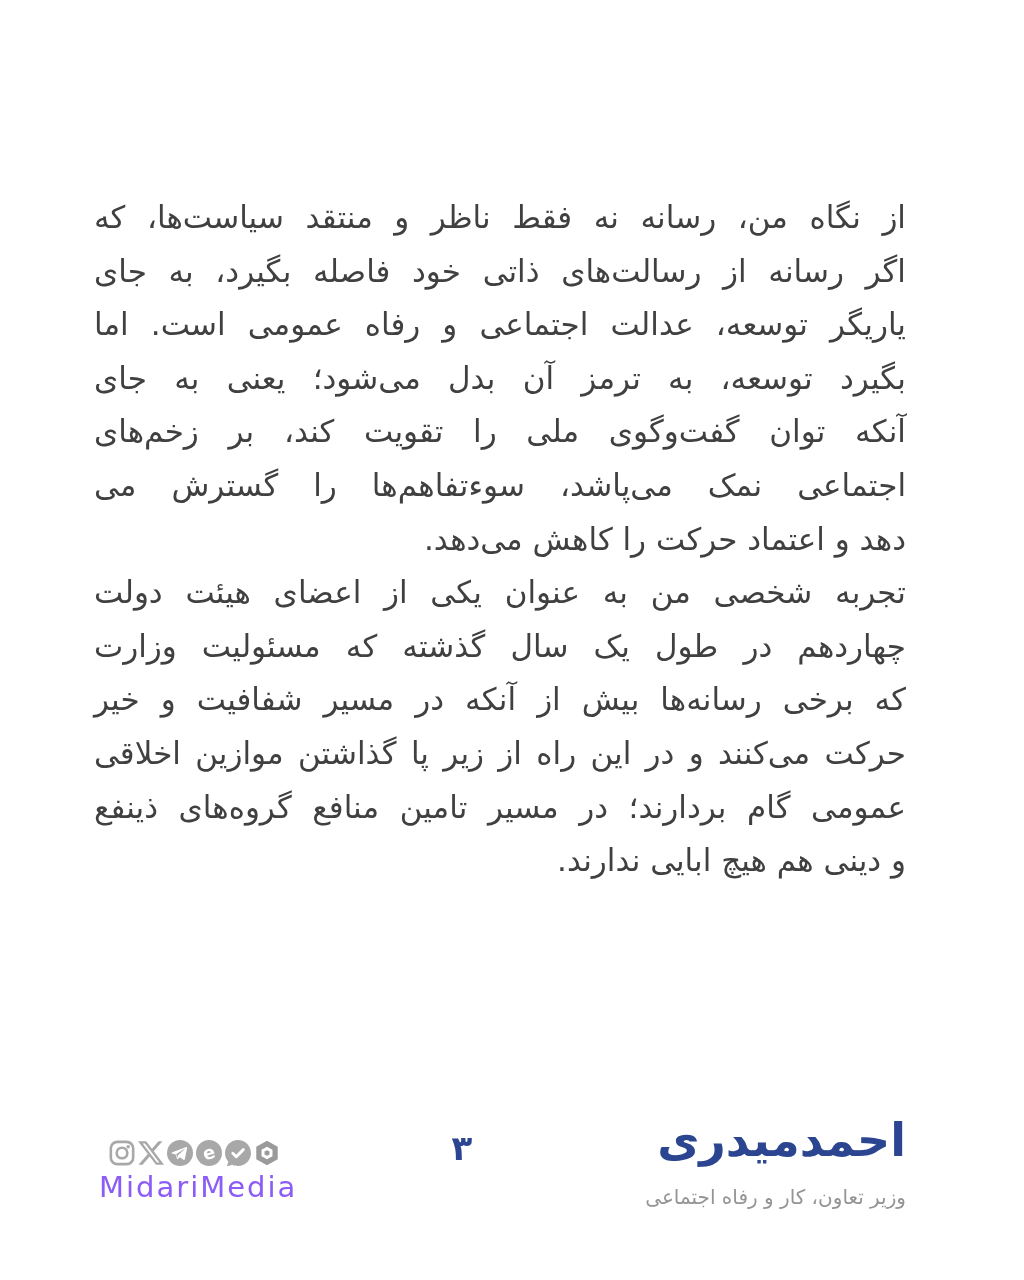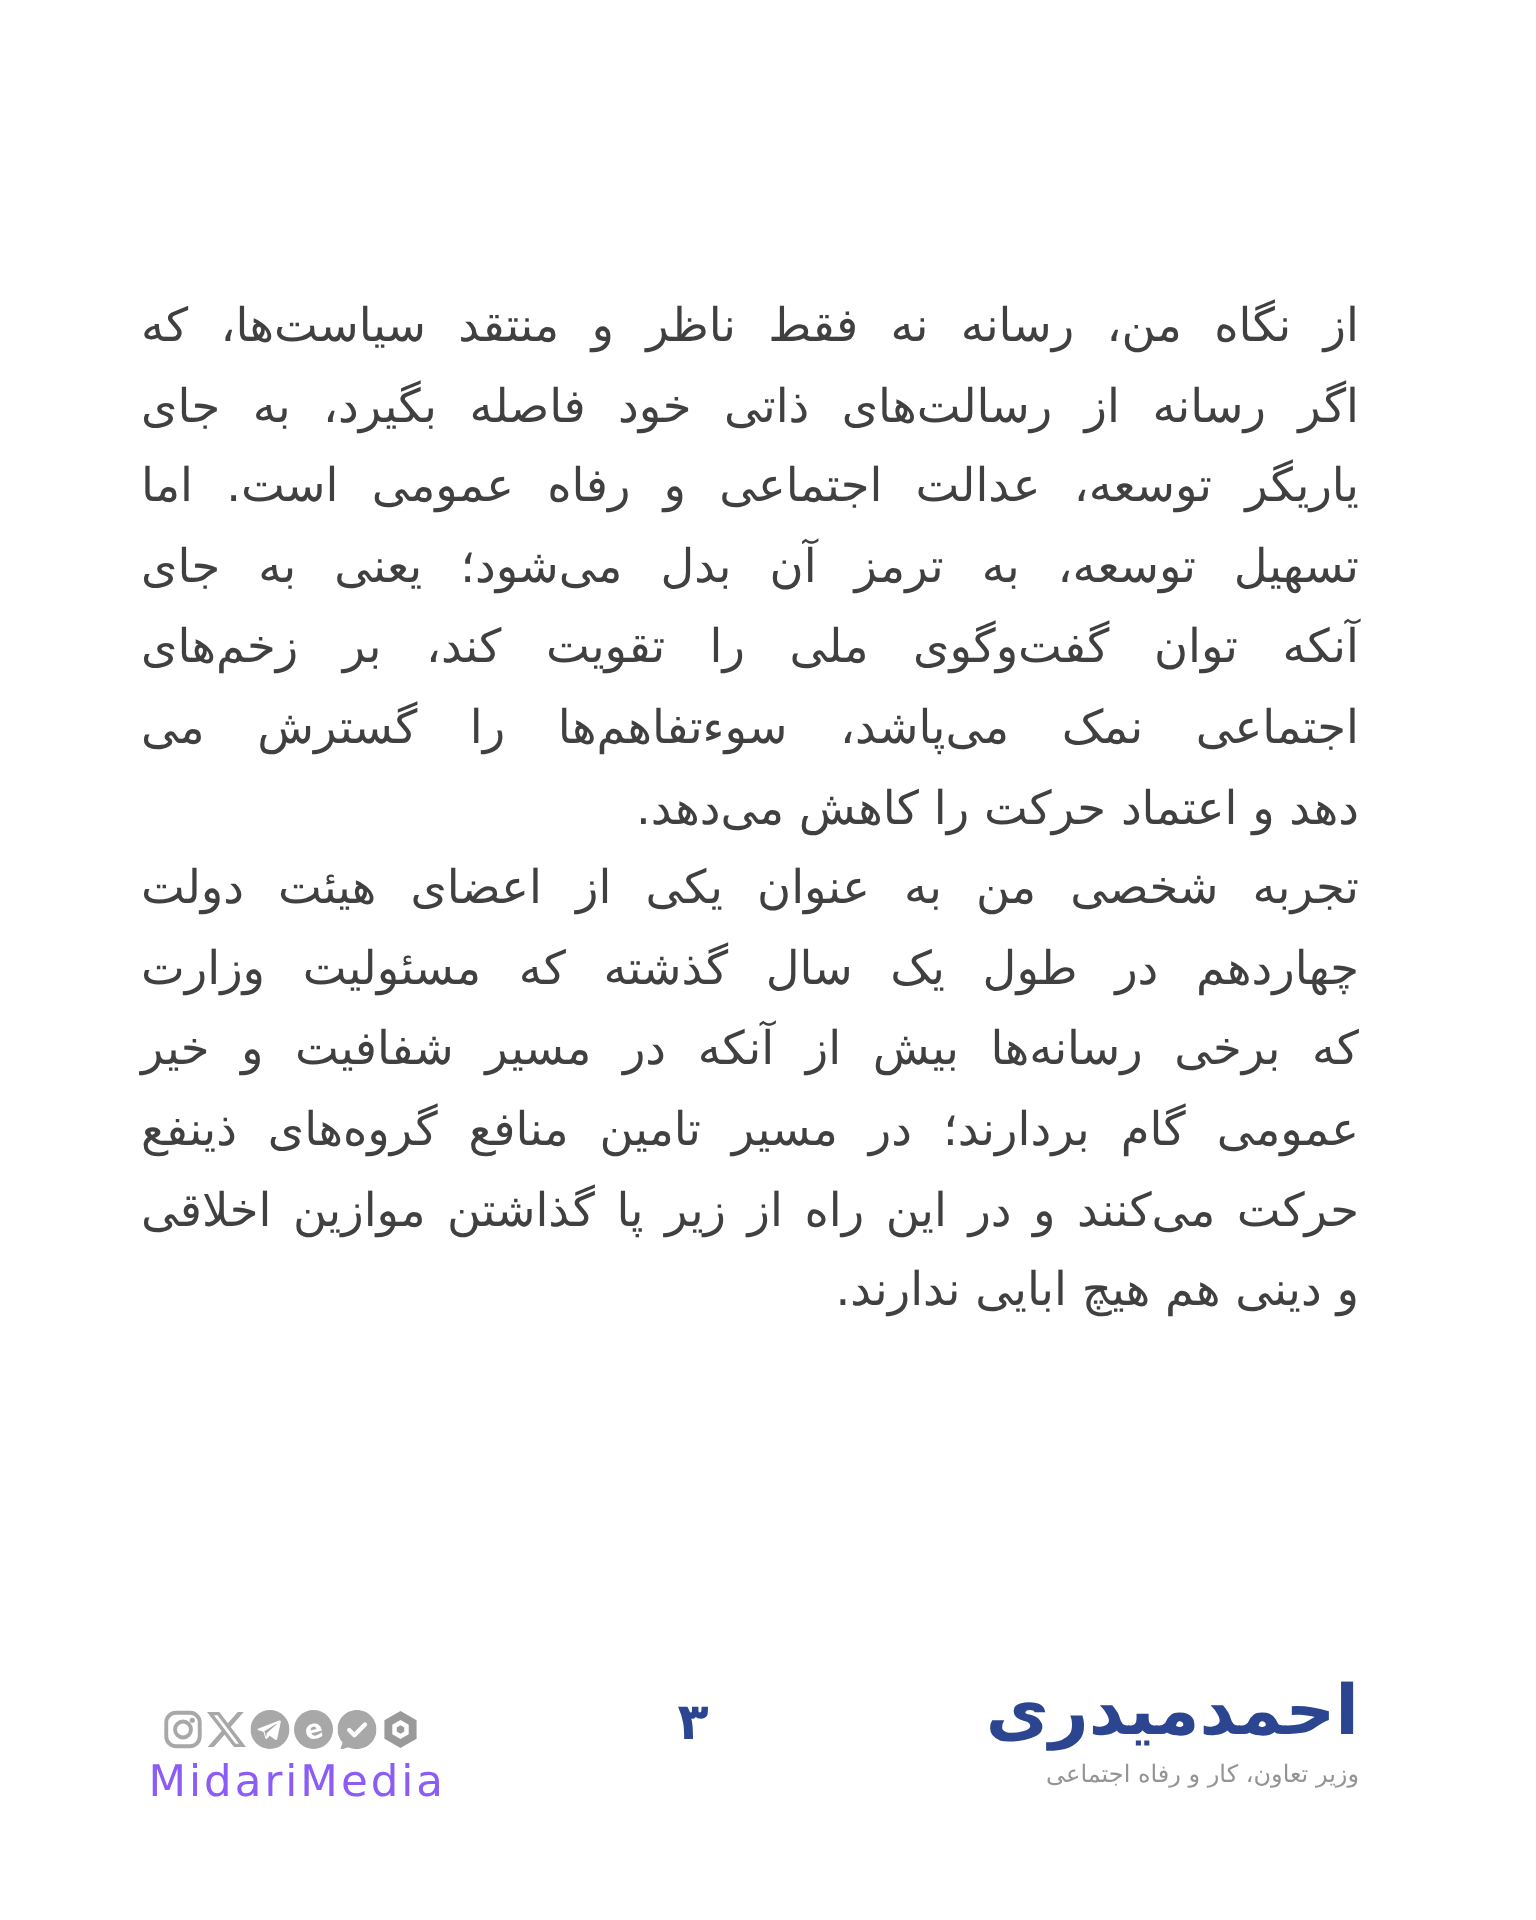--- a/index.html
+++ b/index.html
@@ -42,23 +42,23 @@
     text-align: right;
   }
   .sig-name {
     color: #2b4590;
     font-size: 46px;
     font-weight: bold;
     line-height: 40px;
   }
   .sig-role {
     color: #949494;
-    font-size: 16px;
+    font-size: 20px;
     line-height: 30px;
-    margin-top: 8px;
+    margin-top: 22px;
   }
 
   .page-number {
     position: absolute;
     top: 1128px;
     left: 432px;
     width: 60px;
     text-align: center;
     color: #2b4590;
     font-size: 34px;
@@ -90,29 +90,29 @@
 </style>
 </head>
 <body>
 
 <div class="page">
 
   <main class="quote">
     <p>از نگاه من، رسانه نه فقط ناظر و منتقد سیاست‌ها، که</p>
     <p>اگر رسانه از رسالت‌های ذاتی خود فاصله بگیرد، به جای</p>
     <p>یاریگر توسعه، عدالت اجتماعی و رفاه عمومی است. اما</p>
-    <p>تسهیل توسعه، به ترمز آن بدل می‌شود؛ یعنی به جای</p>
+    <p>بگیرد توسعه، به ترمز آن بدل می‌شود؛ یعنی به جای</p>
     <p>آنکه توان گفت‌وگوی ملی را تقویت کند، بر زخم‌های</p>
     <p>اجتماعی نمک می‌پاشد، سوءتفاهم‌ها را گسترش می</p>
     <p class="para-end">دهد و اعتماد حرکت را کاهش می‌دهد.</p>
     <p>تجربه شخصی من به عنوان یکی از اعضای هیئت دولت</p>
     <p>چهاردهم در طول یک سال گذشته که مسئولیت وزارت</p>
     <p>که برخی رسانه‌ها بیش از آنکه در مسیر شفافیت و خیر</p>
+    <p>حرکت می‌کنند و در این راه از زیر پا گذاشتن موازین اخلاقی</p>
     <p>عمومی گام بردارند؛ در مسیر تامین منافع گروه‌های ذینفع</p>
-    <p>حرکت می‌کنند و در این راه از زیر پا گذاشتن موازین اخلاقی</p>
     <p class="para-end">و دینی هم هیچ ابایی ندارند.</p>
   </main>
 
   <div class="signature">
     <div class="sig-name">احمدمیدری</div>
     <div class="sig-role">وزیر تعاون، کار و رفاه اجتماعی</div>
   </div>
 
   <div class="page-number">۳</div>
 

